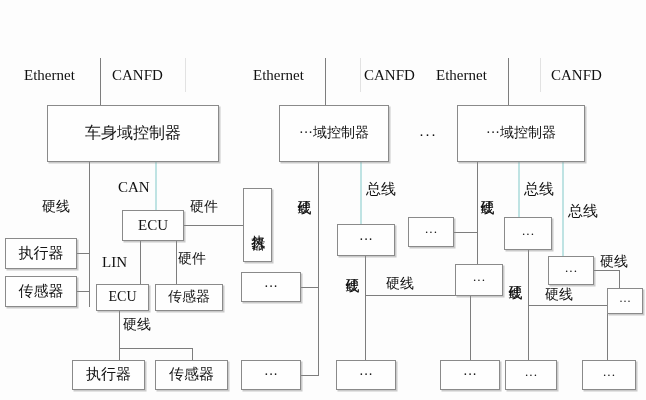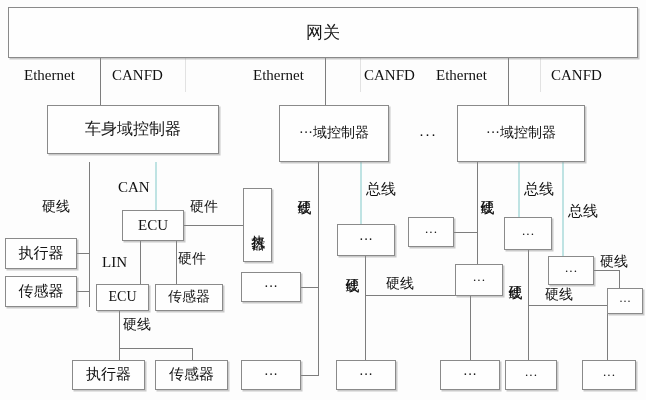--- a/index.html
+++ b/index.html
@@ -56,39 +56,36 @@
   }
   .line.h { height: 1.3px; }
   .line.v { width: 1.3px; }
   .line.bus { background: #bfe3e3; width: 1.6px; }
 </style>
 </head>
 <body>
 
 <div id="canvas">
 
-  <div class="box shadow" style="left:8px; top:7px; width:630px; height:51px; font-size:17px;">
-    <span>网关</span>
-  </div>
 
   <div class="line v" style="left:100px; top:58px; height:48px;"></div>
   <div class="line v" style="left:185px; top:58px; height:34px; background:#e2e2e2;"></div>
   <div class="line v" style="left:325px; top:58px; height:48px;"></div>
   <div class="line v" style="left:360px; top:58px; height:34px; background:#e2e2e2;"></div>
   <div class="line v" style="left:508px; top:58px; height:48px;"></div>
   <div class="line v" style="left:540px; top:58px; height:34px; background:#e2e2e2;"></div>
 
   <div class="lbl" style="left:24px; top:68px; font-size:15px;">Ethernet</div>
   <div class="lbl" style="left:112px; top:68px; font-size:15px;">CANFD</div>
   <div class="lbl" style="left:253px; top:68px; font-size:15px;">Ethernet</div>
   <div class="lbl" style="left:364px; top:68px; font-size:15px;">CANFD</div>
   <div class="lbl" style="left:436px; top:68px; font-size:15px;">Ethernet</div>
   <div class="lbl" style="left:551px; top:68px; font-size:15px;">CANFD</div>
 
-  <div class="box shadow" style="left:47px; top:105px; width:172px; height:49px; font-size:16px;">
+  <div class="box shadow" style="left:47px; top:105px; width:172px; height:57px; font-size:16px;">
     <span>车身域控制器</span>
   </div>
 
   <div class="box shadow" style="left:279px; top:105px; width:110px; height:57px; font-size:14px;">
     <span>···域控制器</span>
   </div>
 
   <div class="lbl" style="left:419px; top:128px; font-size:15px; letter-spacing:1px;">···</div>
 
   <div class="box shadow" style="left:457px; top:105px; width:128px; height:57px; font-size:14px;">

